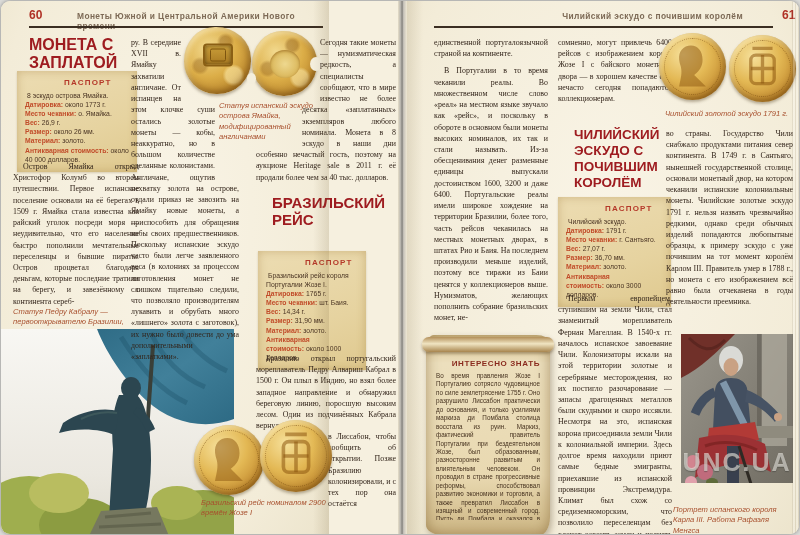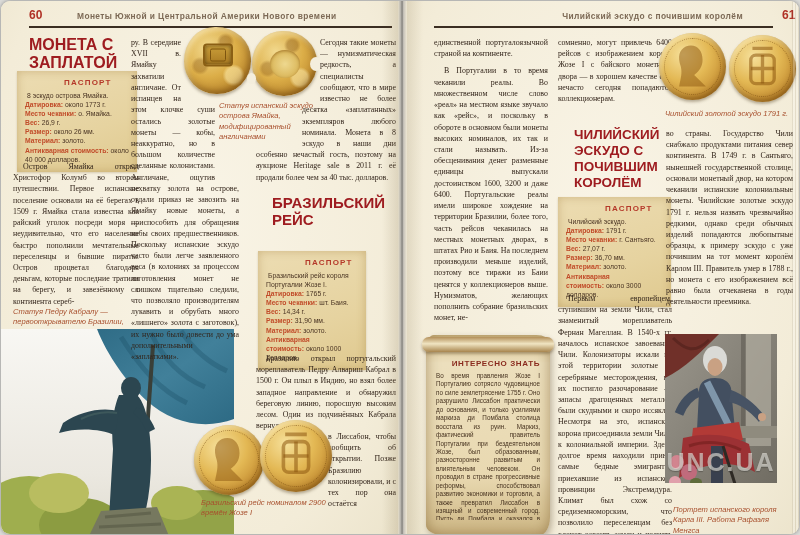--- a/index.html
+++ b/index.html
@@ -1,19 +1,19 @@
 <!DOCTYPE html>
 <html><head>
 <meta charset="utf-8">
 <style>
   html,body{margin:0;padding:0;width:800px;height:535px;background:#dcdcd9;overflow:hidden;}
   .spread{position:absolute;inset:1px;border-radius:9px;overflow:hidden;background:#f6f0df;box-shadow:0 0 4px rgba(0,0,0,.4);}
   .page{position:absolute;top:0;height:100%;background:
     radial-gradient(ellipse at 50% 40%, #f9f4e6 0%, #f3ecd8 75%, #ece4cc 100%);}
-  .page-left{left:0;width:397px;}
+  .page-left{left:0;width:328px;}
   .page-right{left:406px;right:0;}
   .gutter{position:absolute;left:397px;top:0;width:9px;height:100%;
     background:linear-gradient(90deg,#e7dfc9,#b8b5ae 28%,#83817c 46%,#c6c2ba 62%,#efe8d4);}
   .page-left::after{content:"";position:absolute;right:0;top:0;bottom:0;width:16px;pointer-events:none;
     background:linear-gradient(90deg,rgba(110,90,50,0) ,rgba(110,90,50,.16));}
   .page-right::before{content:"";position:absolute;left:0;top:0;bottom:0;width:16px;pointer-events:none;
     background:linear-gradient(270deg,rgba(110,90,50,0),rgba(110,90,50,.14));}
   .page-right::after{content:"";position:absolute;right:0;top:0;bottom:0;width:7px;pointer-events:none;
     background:repeating-linear-gradient(90deg,rgba(90,80,60,.10) 0 1px,rgba(255,255,255,.25) 1px 3px);}
 
@@ -229,21 +229,21 @@
       <div class="ring"></div>
       <svg viewBox="0 0 40 40">
           <rect x="13" y="12" width="14" height="17" rx="3" fill="none" stroke="rgba(140,85,15,.55)" stroke-width="2"></rect>
           <path d="M14,8 h12 M20,12 v17 M13,20 h14" stroke="rgba(140,85,15,.55)" stroke-width="2" fill="none"></path>
         </svg>
     </div>
     <div class="abs cap" style="left:258px;top:108px;width:132px;height:12px;font-style:italic;">Чилийский золотой эскудо 1791 г.</div>
 
     <div class="abs bodytext" style="left:259px;top:127px;width:127px;height:203px;">во страны. Государство Чили снабжало продуктами питания север континента. В 1749 г. в Сантьяго, нынешней государственной столице, основали монетный двор, на котором чеканили испанские колониальные монеты. Чилийские золотые эскудо 1791 г. нельзя назвать чрезвычайно редкими, однако среди обычных изделий попадаются любопытные образцы, к примеру эскудо с уже почившим на тот момент королём Карлом III. Правитель умер в 1788 г., но монета с его изображением всё равно была отчеканена в годы деятельности преемника.</div>
 
-    <div class="abs photo" style="left:258px;top:333px;width:112px;height:149px;">
+    <div class="abs photo" style="left:274px;top:333px;width:112px;height:149px;">
       <svg viewBox="0 0 112 167" width="112" height="167">
         <defs>
             <linearGradient id="pbg" x1="0" y1="0" x2="1" y2="1">
               <stop offset="0" stop-color="#9a968c"></stop>
               <stop offset="1" stop-color="#6e6a60"></stop>
             </linearGradient>
           </defs>
         <rect width="112" height="167" fill="url(#pbg)"></rect>
         <rect x="80" y="0" width="26" height="112" fill="#b0aca0" opacity=".7"></rect>
         <rect x="76" y="0" width="5" height="112" fill="#55524a" opacity=".5"></rect>

